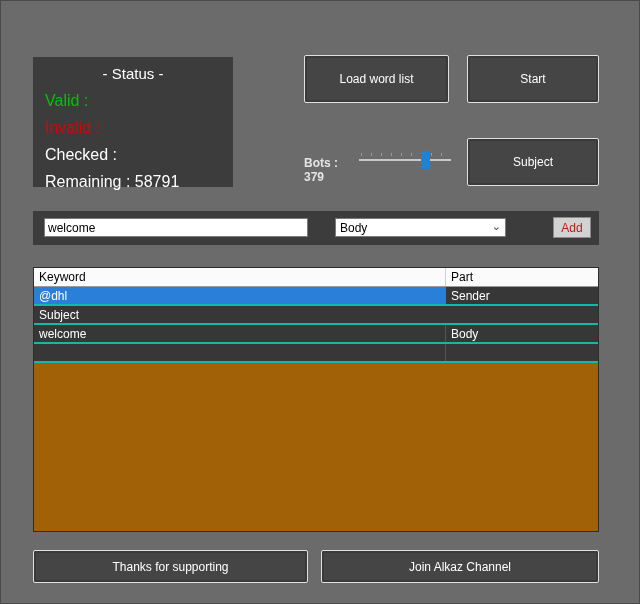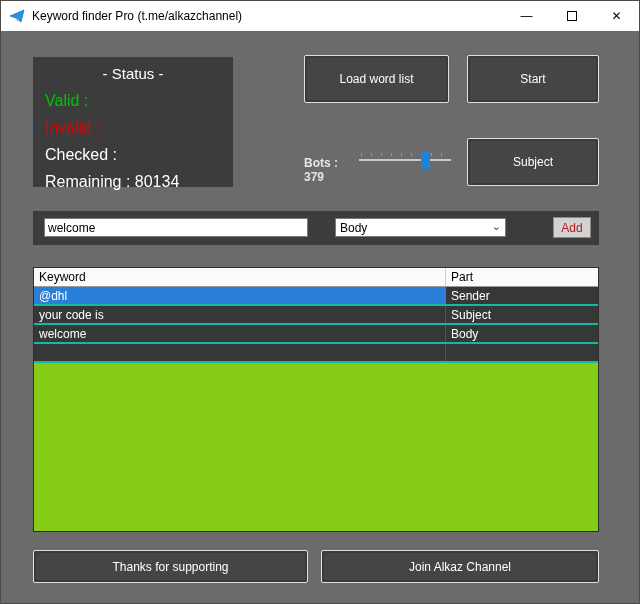--- a/index.html
+++ b/index.html
@@ -49,60 +49,44 @@
   .slider .thumb { position:absolute; left:62px; top:6px; width:9px; height:18px; background:#1d83d6; border-radius:2px; }
 
   
   .input-strip { position:absolute; left:32px; top:180px; width:566px; height:34px; background:#3c3c3c; }
   .keyword-input { position:absolute; left:11px; top:7px; width:264px; height:19px; border:1px solid #7a7a7a; background:#fff; color:#000; font-size:12px; padding:0 3px; font-family:"Liberation Sans", sans-serif; }
   .combo { position:absolute; left:302px; top:7px; width:171px; height:19px; background:#fff; border:1px solid #7a7a7a; color:#000; display:flex; align-items:center; padding-left:4px; }
   .combo .chev { position:absolute; right:4px; top:1px; color:#444; font-size:11px; }
   .add-btn { position:absolute; right:8px; top:6px; width:38px; height:21px; background:#d2d2d2; border:1px solid #8a8a8a; color:#b91c1c; font-size:12px; font-family:"Liberation Sans", sans-serif; cursor:default; }
 
   
-  .listview { position:absolute; left:32px; top:236px; width:566px; height:265px; background:#84cc16; border:1px solid #2d2d2d; }
+  .listview { position:absolute; left:32px; top:236px; width:566px; height:265px; background:#a16207; border:1px solid #2d2d2d; }
   .lv-header { display:flex; height:19px; background:#fbfbfb; color:#000; border-bottom:1px solid #9a9a9a; }
   .lv-header .col-k { width:412px; padding:2px 0 0 5px; border-right:1px solid #cfcfcf; }
   .lv-header .col-p { flex:1; padding:2px 0 0 5px; }
   .lv-row { display:flex; height:19px; color:#fff; border-bottom:2px solid #14b8a6; background:#373737; }
   .lv-row .cell { padding:2px 0 0 5px; overflow:hidden; white-space:nowrap; }
   .lv-row .col-k { width:412px; border-right:1px solid #555; }
   .lv-row .col-p { flex:1; }
   .lv-row.selected .col-k { background:#2a7fd8; border-right-color:#2a7fd8; }
 </style>
 </head>
 <body>
 
 <div class="window">
 
-  <div class="titlebar">
-    <span class="app-icon">
-      <svg viewBox="0 0 16 16" width="16" height="16">
-        <path d="M1 8 L15 2 L12 14 L7 10 Z" fill="#2196e8" stroke="#14568c" stroke-width="0.6"></path>
-        <path d="M7 10 L8 14 L9.5 11.6 Z" fill="#7cc3f2"></path>
-      </svg>
-    </span>
-    <span class="title">Keyword finder Pro (t.me/alkazchannel)</span>
-    <div class="win-controls">
-      <button class="win-btn">—</button>
-      <button class="win-btn max">
-          <span></span>
-        </button>
-      <button class="win-btn">✕</button>
-    </div>
-  </div>
 
   <div class="content">
 
     <div class="status-panel">
       <div class="status-title">- Status -</div>
       <div class="status-line valid">Valid :</div>
       <div class="status-line invalid">Invalid :</div>
       <div class="status-line">Checked :</div>
-      <div class="status-line">Remaining : 80134</div>
+      <div class="status-line">Remaining : 58791</div>
     </div>
 
     <button class="big-btn btn-load">Load word list</button>
     <button class="big-btn btn-start">Start</button>
     <button class="big-btn btn-result">Subject</button>
 
     <span class="bots-label">Bots : 379</span>
     <div class="slider">
       <div class="ticks"></div>
       <div class="track"></div>
@@ -122,21 +106,20 @@
       <div class="lv-header">
         <div class="col-k">Keyword</div>
         <div class="col-p">Part</div>
       </div>
       <div class="lv-rows">
           <div class="lv-row selected">
             <div class="cell col-k">@dhl</div>
             <div class="cell col-p">Sender</div>
           </div>
           <div class="lv-row">
-            <div class="cell col-k">your code is</div>
             <div class="cell col-p">Subject</div>
           </div>
           <div class="lv-row">
             <div class="cell col-k">welcome</div>
             <div class="cell col-p">Body</div>
           </div>
           <div class="lv-row">
             <div class="cell col-k"></div>
             <div class="cell col-p"></div>
           </div>

